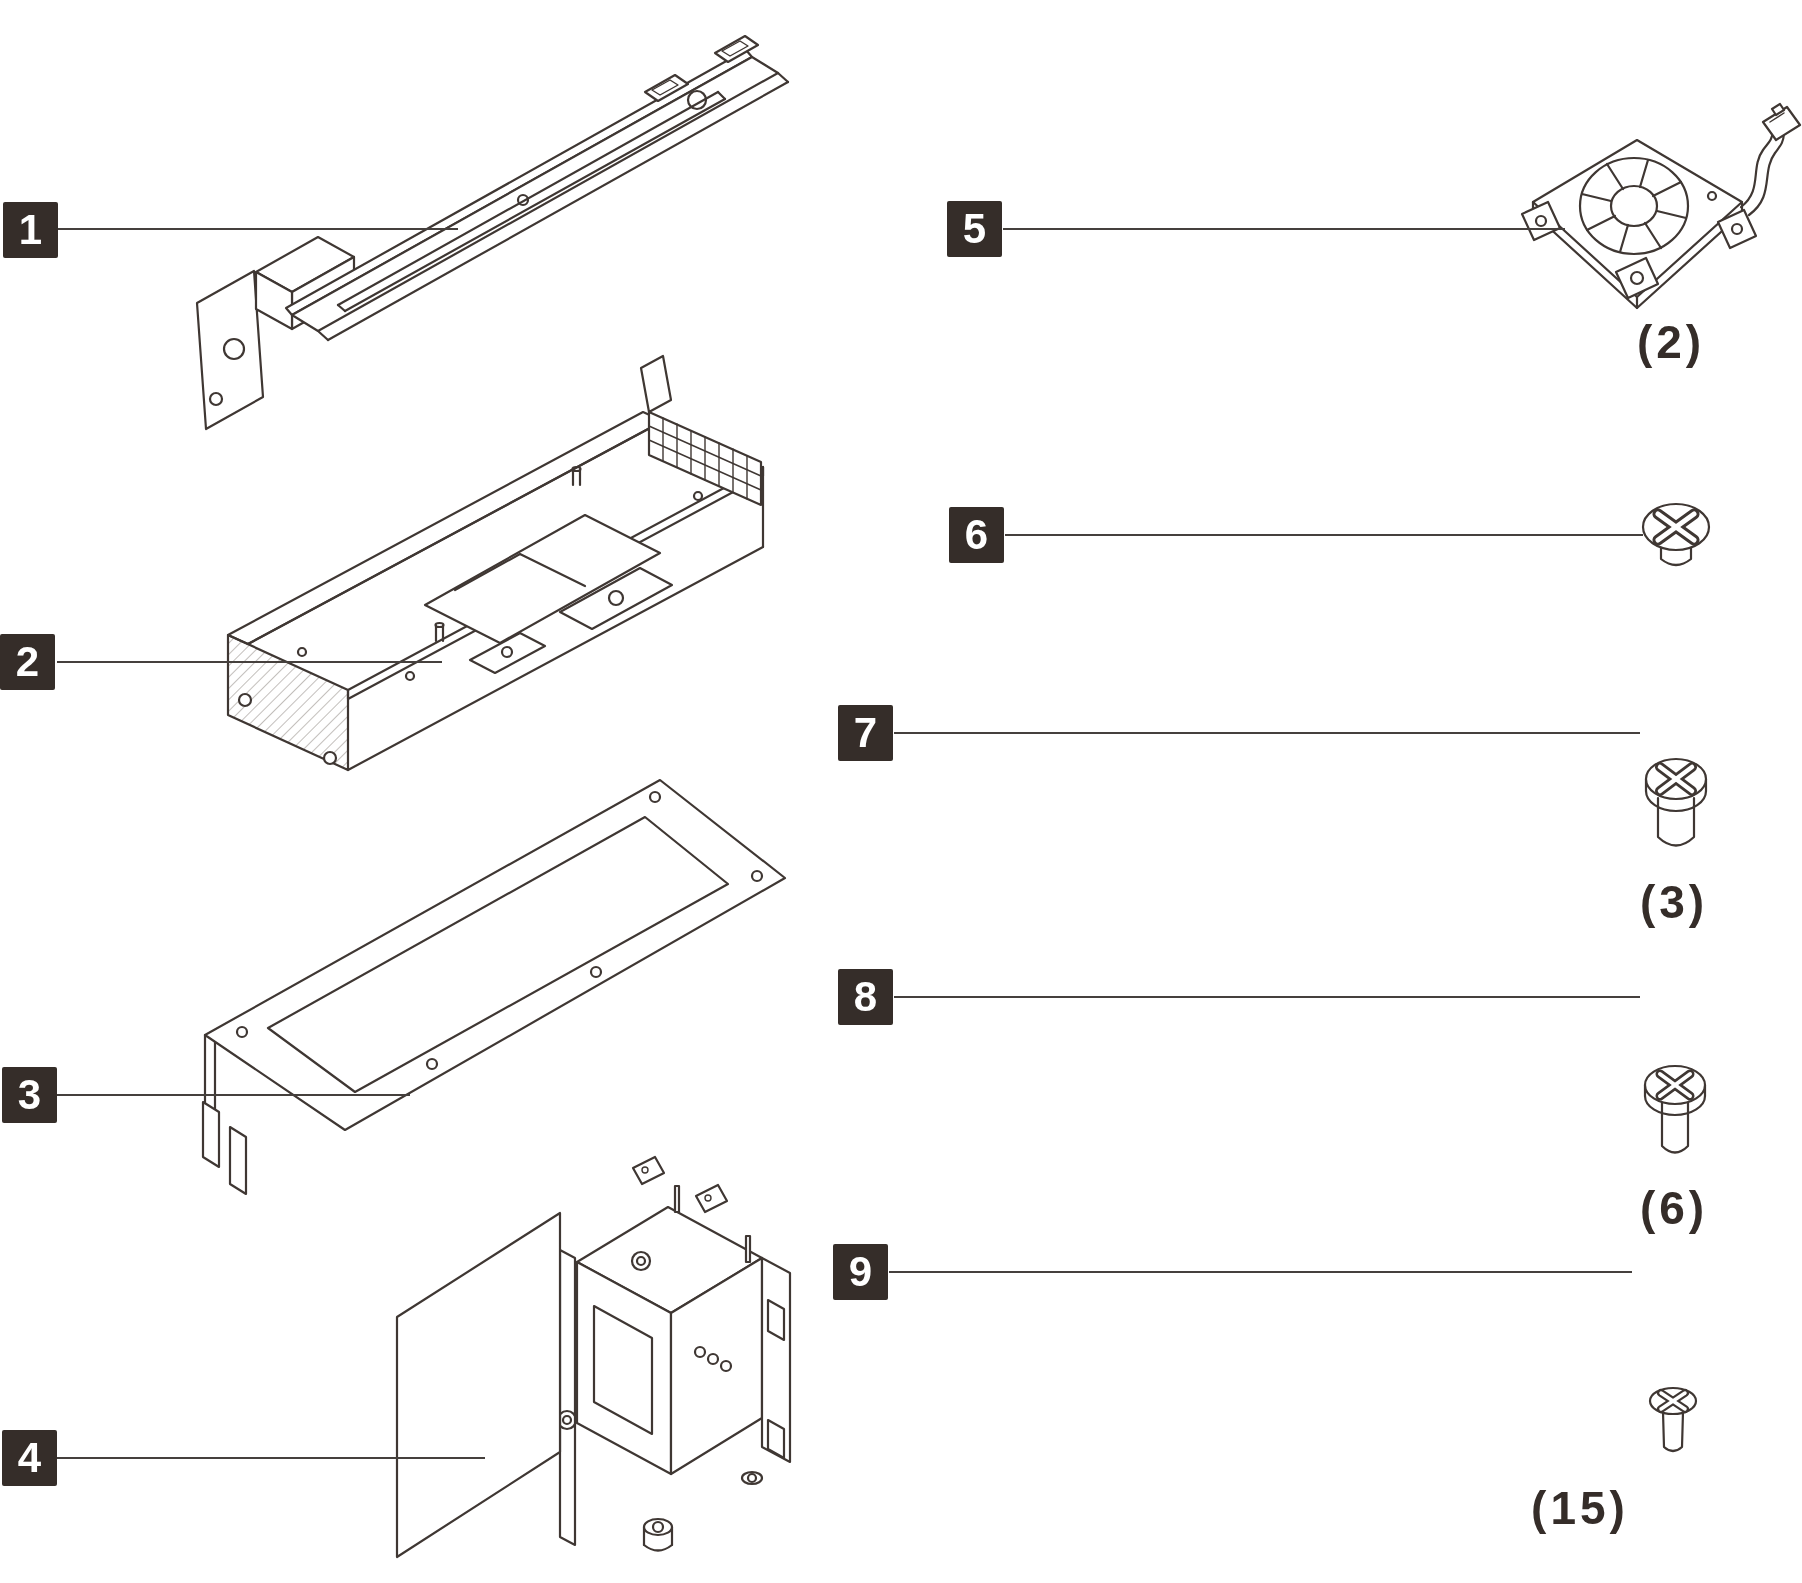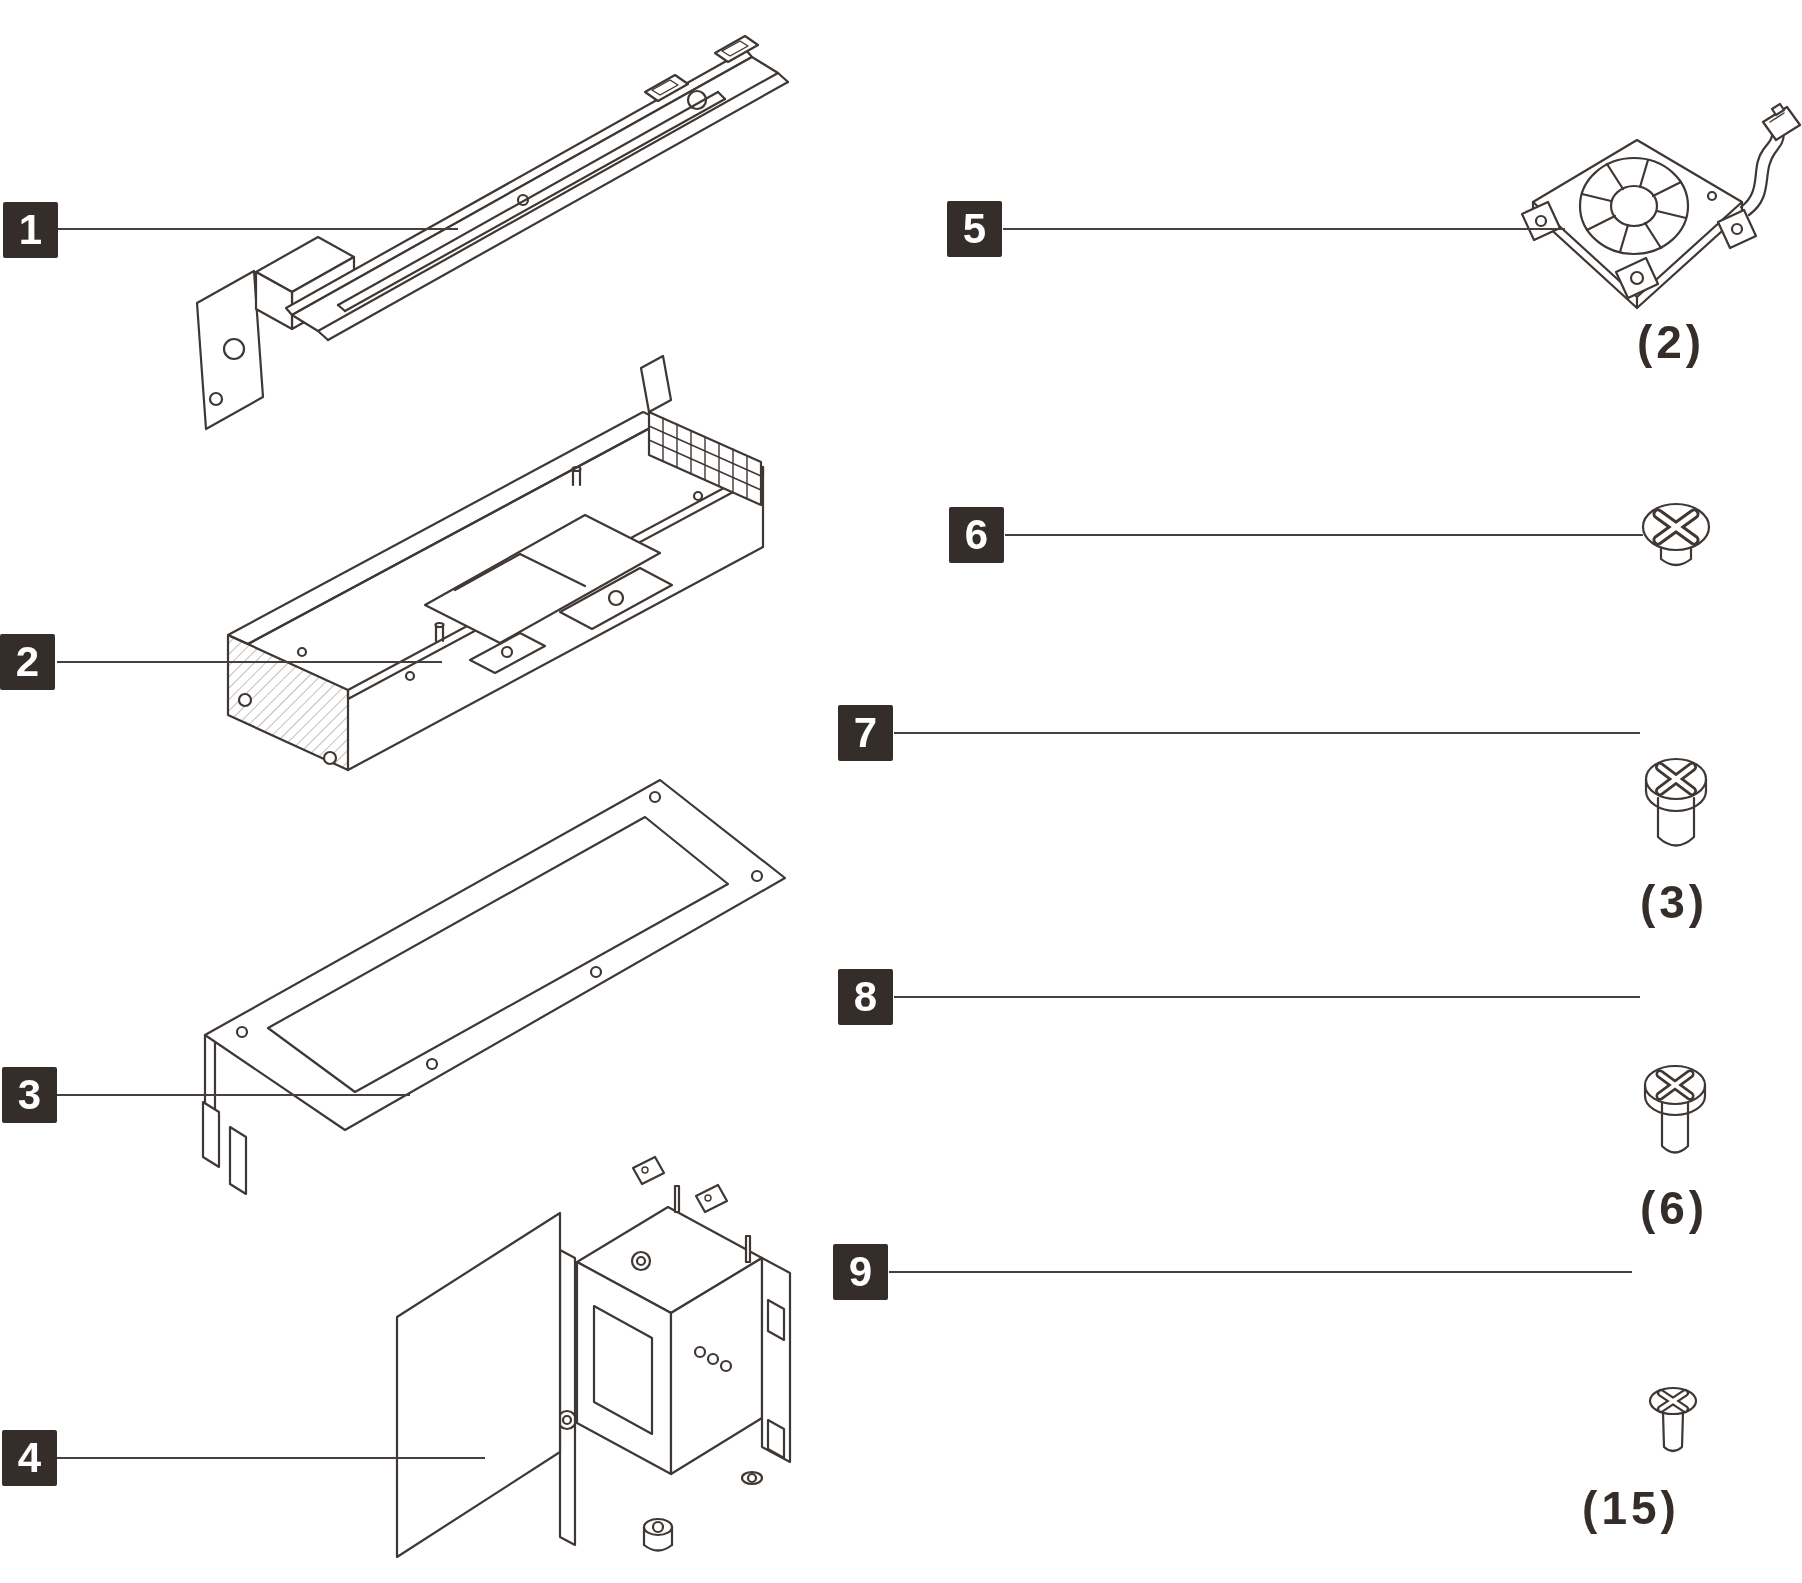--- a/index.html
+++ b/index.html
@@ -248,15 +248,15 @@
   <div class="callout" style="left:2px;top:1430px">4</div>
   <div class="callout" style="left:947px;top:201px">5</div>
   <div class="callout" style="left:949px;top:507px">6</div>
   <div class="callout" style="left:838px;top:705px">7</div>
   <div class="callout" style="left:838px;top:969px">8</div>
   <div class="callout" style="left:833px;top:1244px">9</div>
 
   <div class="qty" style="left:1671px;top:342px">(2)</div>
   <div class="qty" style="left:1674px;top:902px">(3)</div>
   <div class="qty" style="left:1674px;top:1208px">(6)</div>
-  <div class="qty" style="left:1631px;top:1508px">(15)</div>
+  <div class="qty" style="left:1580px;top:1508px">(15)</div>
 
 </div>
 
 </body></html>

